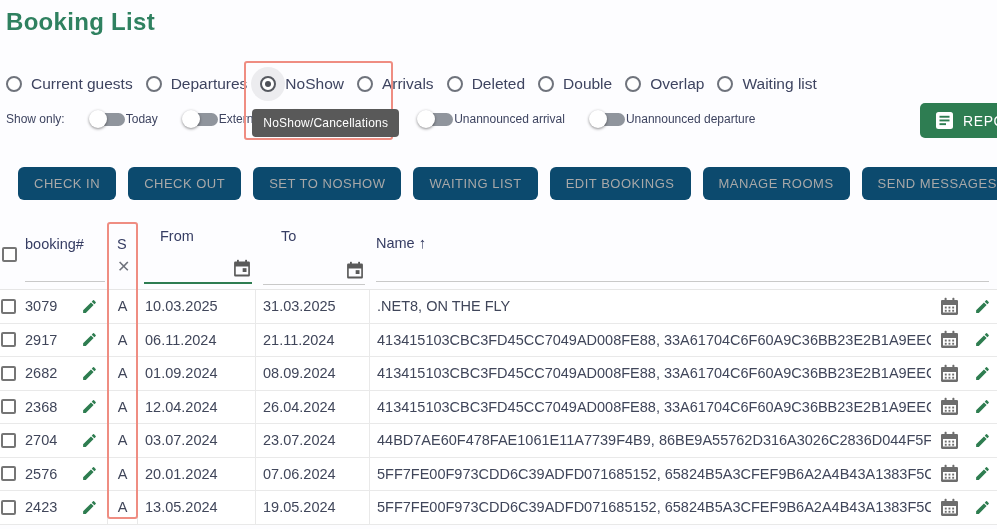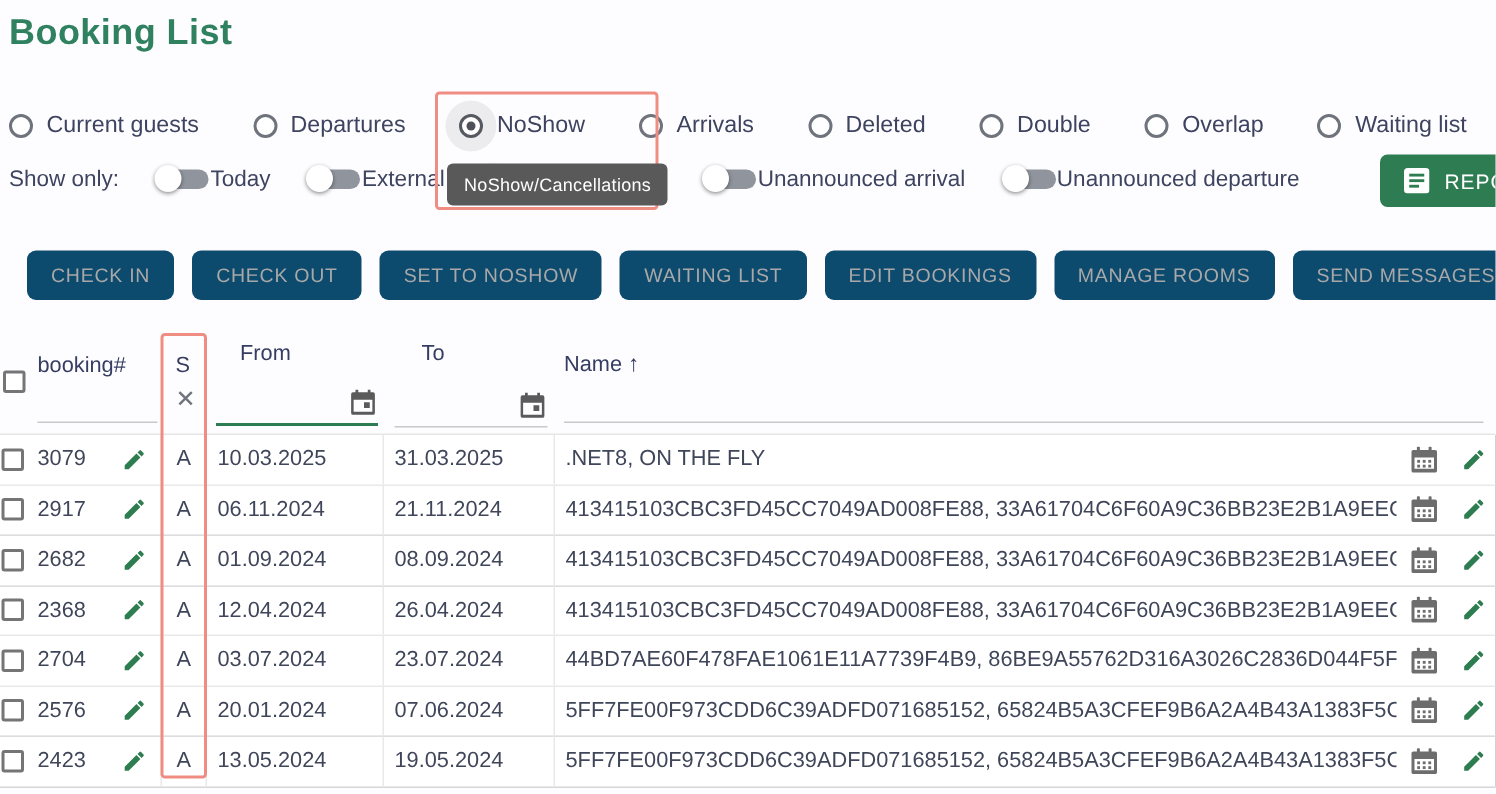--- a/index.html
+++ b/index.html
@@ -7,37 +7,37 @@
   body {
     width:997px; height:529px; overflow:hidden; position:relative;
     background:#fdfdff; font-family:"Liberation Sans", sans-serif;
     -webkit-font-smoothing:antialiased;
   }
   
   .title { position:absolute; left:6px; top:8px; margin:0; font-size:24px;
            font-weight:700; letter-spacing:.3px; color:#2f8160; }
   
   .radio-row { position:absolute; left:6px; top:71px; height:26px;
-               display:flex; align-items:center; gap:36px; z-index:3; }
+               display:flex; align-items:center; gap:13px; z-index:3; }
   .radio-item { position:relative; display:flex; align-items:center; gap:9px;
                 font-size:15.5px; color:#3e4460; cursor:pointer; white-space:nowrap; }
   .radio { width:16px; height:16px; border:2px solid #6f737c; border-radius:50%;
            flex:none; position:relative; background:#fff; }
   .radio-item.sel .radio { border-color:#565960;
            box-shadow:0 0 0 9px rgba(120,120,128,.13); }
   .radio-item.sel .radio::after { content:""; position:absolute; inset:3px;
            border-radius:50%; background:#4e5158; }
   .hlbox { position:absolute; left:-16px; top:-14px; width:149px; height:79px;
            border:2px solid #ef8d82; border-radius:3px; pointer-events:none; z-index:5; }
   .tooltip { position:absolute; left:-8px; top:34px; background:#595959; color:#fff;
            font-size:12px; padding:7px 11px; border-radius:4px; white-space:nowrap;
            z-index:6; letter-spacing:.2px; }
   
   .toggle-row { position:absolute; left:6px; top:108px; height:22px; display:flex;
-                align-items:center; gap:24px; font-size:15px; color:#3e4460; z-index:1; }
+                align-items:center; gap:24px; font-size:12px; color:#3e4460; z-index:1; }
   .toggle-item { display:flex; align-items:center; gap:0; white-space:nowrap; cursor:pointer; }
   .switch { position:relative; width:37px; height:19px; flex:none; }
   .track { position:absolute; left:4px; top:3px; width:32px; height:13px;
            background:#90959d; border-radius:7px; }
   .thumb { position:absolute; left:0; top:0; width:18px; height:18px; background:#fff;
            border-radius:50%; box-shadow:0 1px 3px rgba(0,0,0,.45); }
   
   .report { position:absolute; left:920px; top:103px; height:35px; display:flex;
             align-items:center; gap:10px; padding:0 16px; background:#2e7d52;
             color:#fff; border:none; border-radius:5px; font-size:14px;
@@ -61,21 +61,21 @@
          background:transparent; font:inherit; color:#40465a; outline:none; padding:0 2px; }
   .fwrap { position:absolute; height:30px; display:flex; align-items:flex-end; }
   .fwrap input { flex:1; min-width:0; border:none; background:transparent; font:inherit;
                  color:#40465a; outline:none; height:24px; padding:0 2px; }
   .fwrap.green { border-bottom:2px solid #2e7d52; }
   .fwrap.gray  { border-bottom:1px solid #c9c9c9; }
   .calic { display:flex; align-items:center; padding-bottom:3px; cursor:pointer; }
   .xic { position:absolute; left:117px; top:37px; font-size:16px; color:#6f737c;
          cursor:pointer; line-height:1; }
   
-  .tbody { position:absolute; left:0; top:290px; width:997px; background:#0f172a; }
+  .tbody { position:absolute; left:0; top:290px; width:997px; background:#b91c1c; }
   .row { display:flex; align-items:center; height:33.5px;
          border-bottom:1px solid #e9e9e9; font-size:14.5px; color:#40465a;
          background:#fff; }
   .c { height:100%; display:flex; align-items:center; }
   .c-check   { flex:0 0 22px; padding-left:1px; }
   .c-booking { flex:0 0 86px; justify-content:space-between; padding:0 9px 0 3px;
                border-right:1px solid #e9e9e9; }
   .c-s       { flex:0 0 30px; justify-content:center; border-right:1px solid #e9e9e9; }
   .c-from    { flex:0 0 118px; padding-left:7px; border-right:1px solid #e9e9e9; }
   .c-to      { flex:0 0 114px; padding-left:7px; border-right:1px solid #e9e9e9; }

